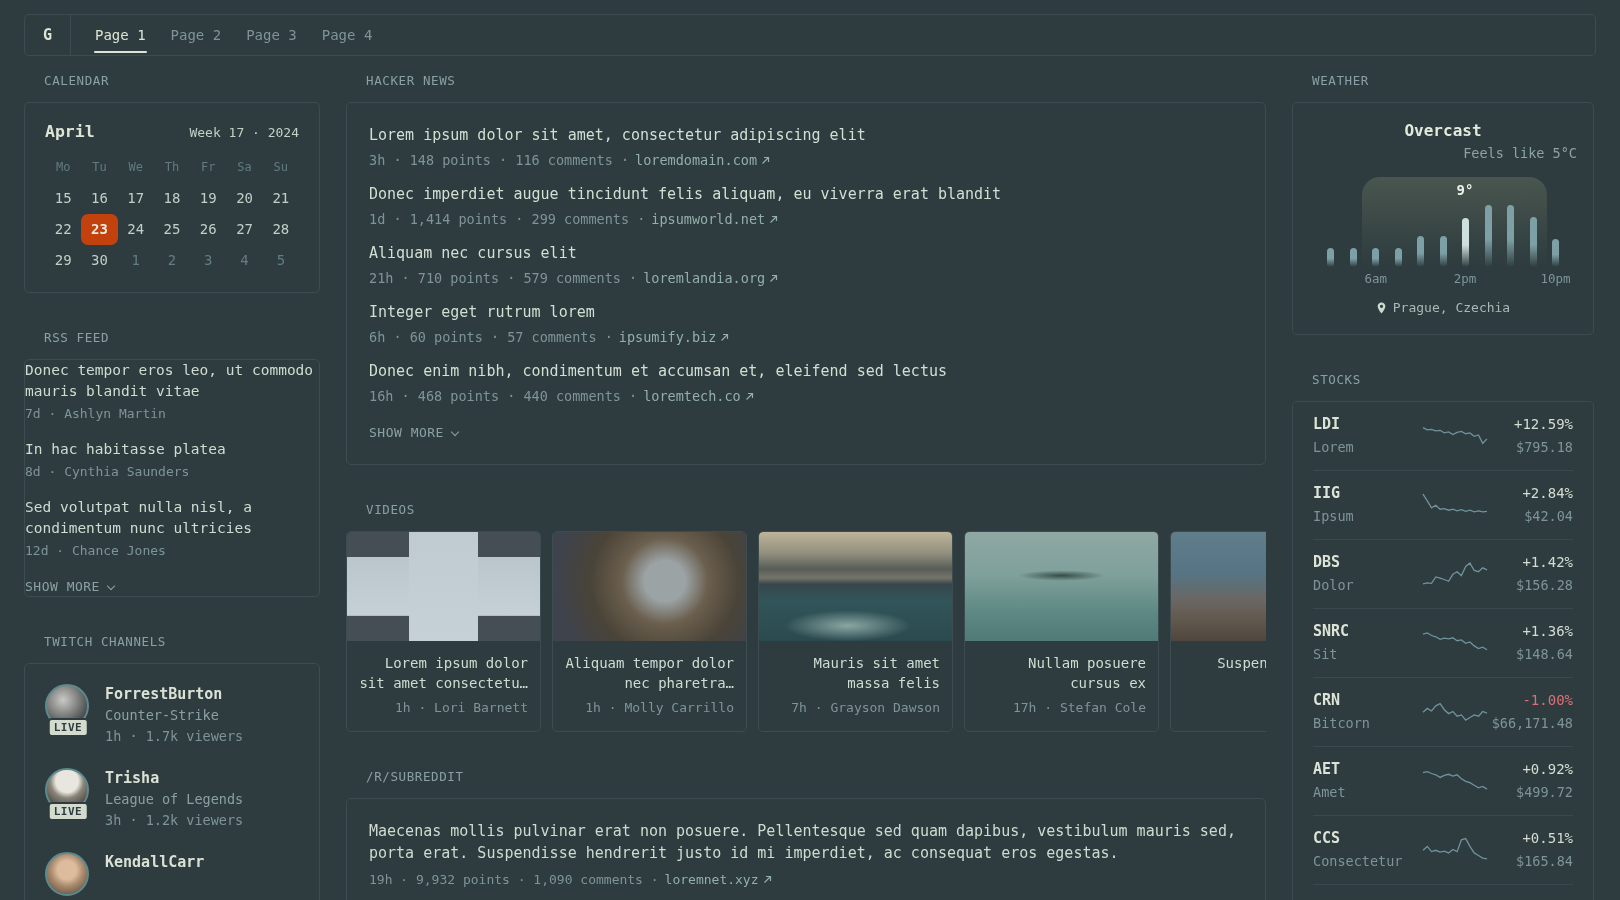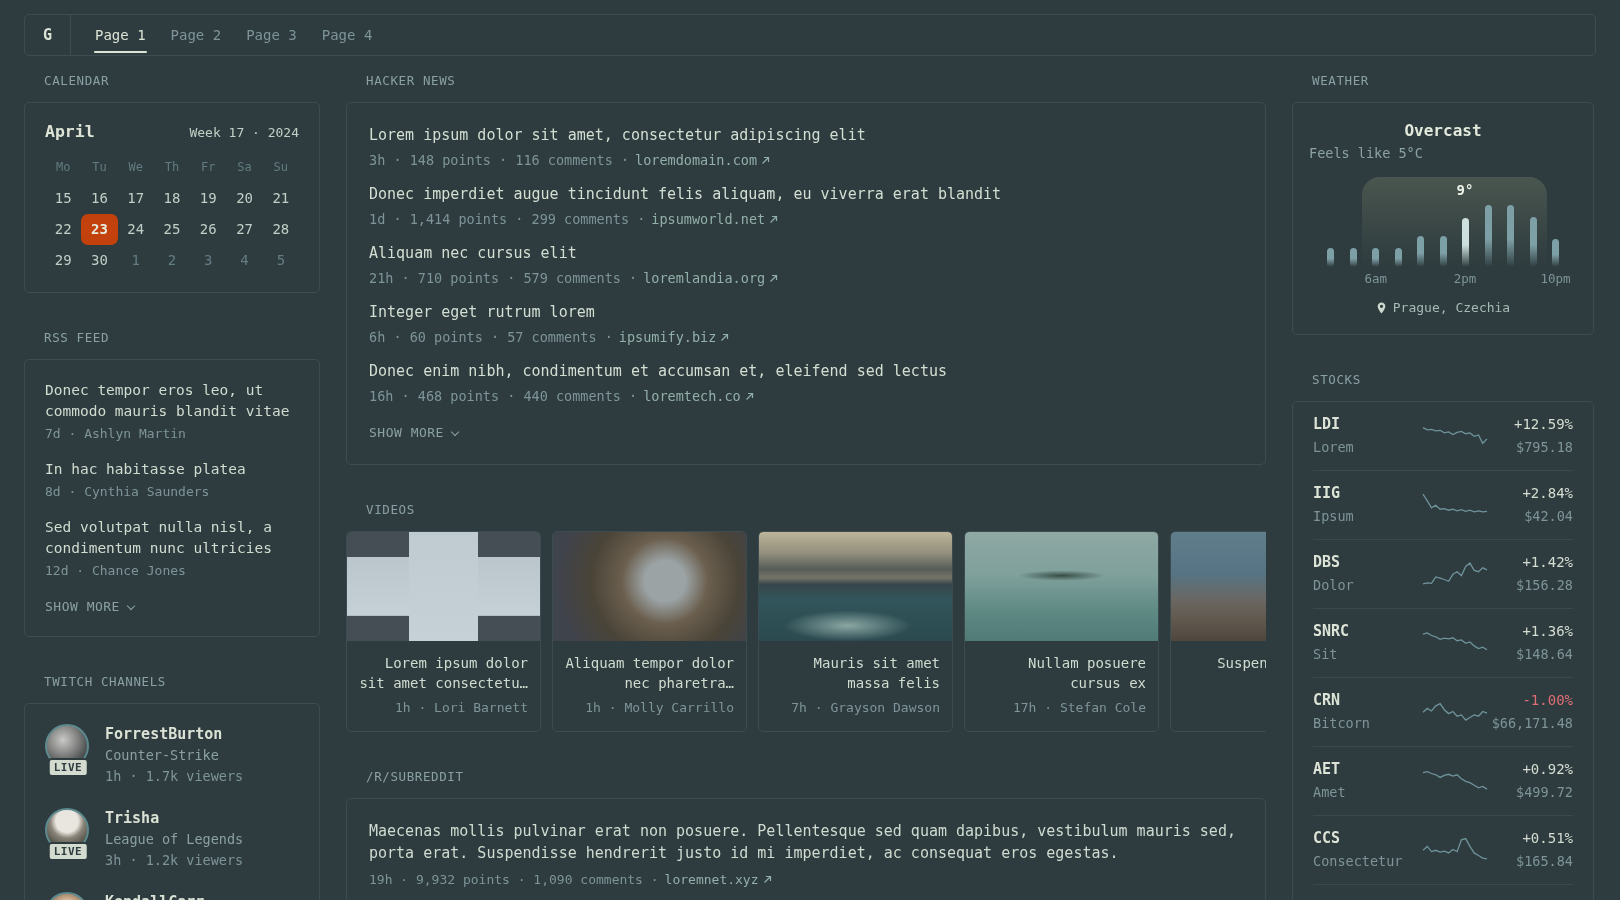--- a/index.html
+++ b/index.html
@@ -52,21 +52,21 @@
   .cal-week{font-size:13px;color:#c3d0c6;}
   .cal-grid{display:grid;grid-template-columns:repeat(7,1fr);}
   .cal-dow{margin-top:16px;}
   .cal-dow span{font-size:12px;color:var(--t-dim);text-align:center;line-height:16px;}
   .cal-days{margin-top:8px;}
   .cal-days span{font-size:14px;color:#c2cfc6;text-align:center;line-height:31px;height:31px;}
   .cal-days span.dim{color:#647d82;}
   .cal-days span.sel{background:#c2410c;border-radius:7px;color:#e6ecdf;font-weight:bold;}
 
   
-  .feed-panel{padding:20px;}
+  .feed-panel{}
   .feed-item{margin-bottom:16px;}
   .feed-title{font-size:14.5px;line-height:21px;color:var(--t-title);cursor:pointer;}
   .feed-meta{font-size:13px;line-height:19px;color:var(--t-muted);margin-top:2px;}
   .hn-panel{padding:22px;}
   .hn-item{margin-bottom:14px;}
   .hn-title{font-size:15px;line-height:21px;color:#d4dfd3;cursor:pointer;}
   .hn-meta{font-size:13.5px;line-height:19px;color:var(--t-muted);margin-top:5px;}
   .domain{color:var(--link);margin-left:6px;cursor:pointer;}
   .ext{margin-left:4px;}
   .show-more{font-size:13px;letter-spacing:.5px;color:#8ba1a3;margin-top:18px;cursor:pointer;
@@ -116,21 +116,21 @@
   .vid-meta{font-size:13px;line-height:18px;color:var(--t-muted);margin-top:6px;}
 
   
   .red-panel{padding:22px;}
   .red-title{font-size:15px;line-height:21.5px;color:#cfdbd0;cursor:pointer;}
   .red-meta{font-size:13px;line-height:18px;color:var(--t-muted);margin-top:7px;}
 
   
   .wx-panel{padding:20px 16px 18px;}
   .wx-cond{text-align:center;font-size:16px;font-weight:bold;color:#e3eadd;line-height:16px;}
-  .wx-feels{text-align:left;font-size:13.5px;color:#8da3a3;line-height:15px;margin-top:7px;}
+  .wx-feels{text-align:right;font-size:13.5px;color:#8da3a3;line-height:15px;margin-top:7px;}
   .wchart{position:relative;height:90px;width:232px;margin:16px auto 0;}
   .daylight{position:absolute;left:15%;width:80%;top:0;bottom:0;border-radius:18px 18px 6px 6px;
     background:linear-gradient(180deg,rgba(215,219,160,.16),rgba(215,219,160,.04) 72%,rgba(215,219,160,0));}
   .wbars{position:absolute;left:0;right:0;bottom:0;height:62px;display:flex;
     justify-content:space-between;align-items:flex-end;}
   .wbar{width:7px;border-radius:4px;
     background:linear-gradient(180deg,var(--bar) 0%,var(--bar) 55%,rgba(125,160,166,0) 100%);}
   .wbar.now{background:linear-gradient(180deg,var(--bar-now) 0%,var(--bar-now) 55%,rgba(205,224,221,0) 100%);}
   .wnow{position:absolute;left:59.5%;top:5px;transform:translateX(-50%);font-size:14px;
     font-weight:bold;color:#eef3ea;}

